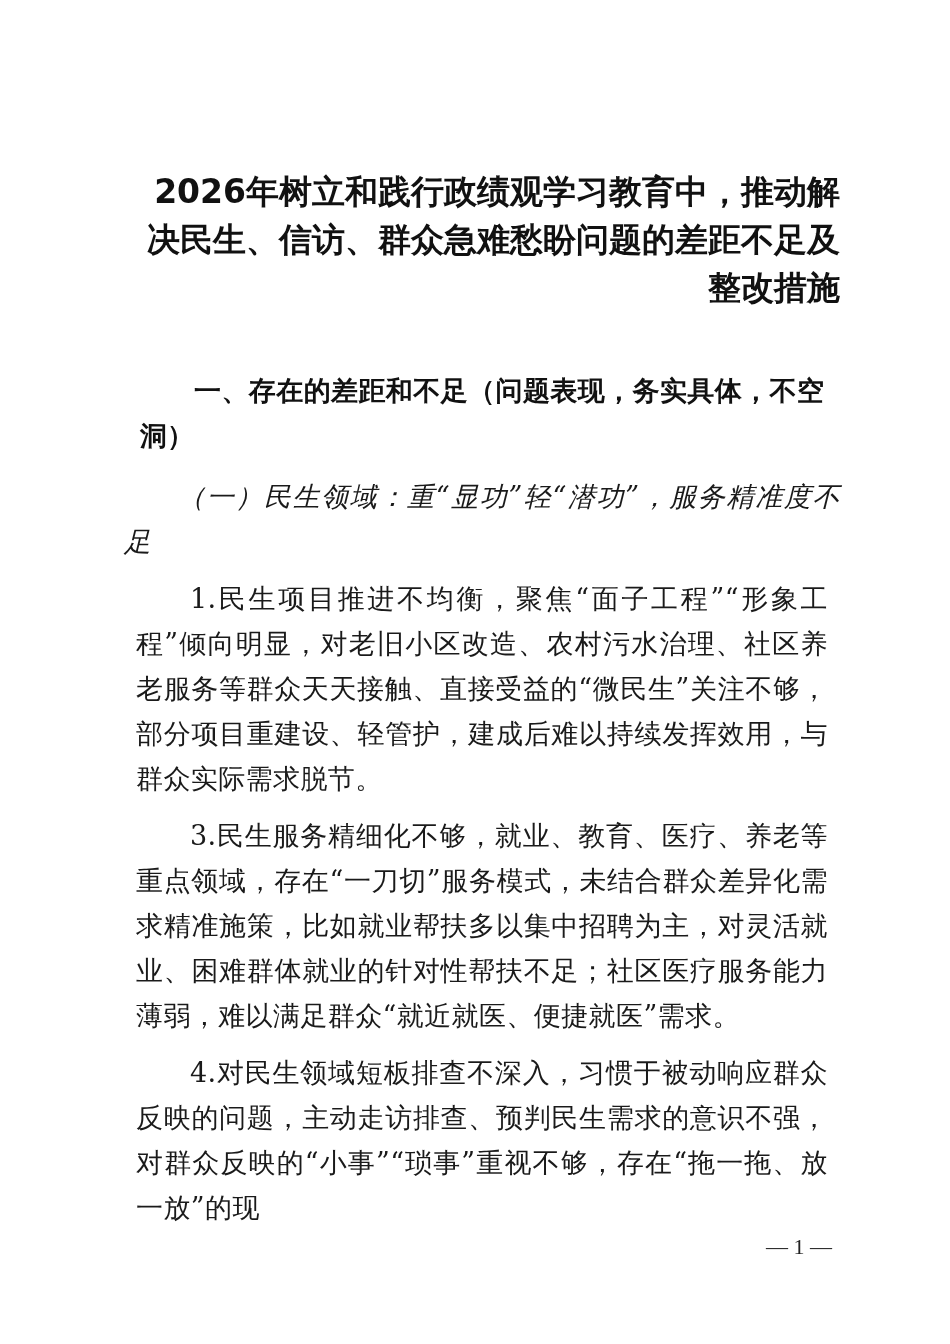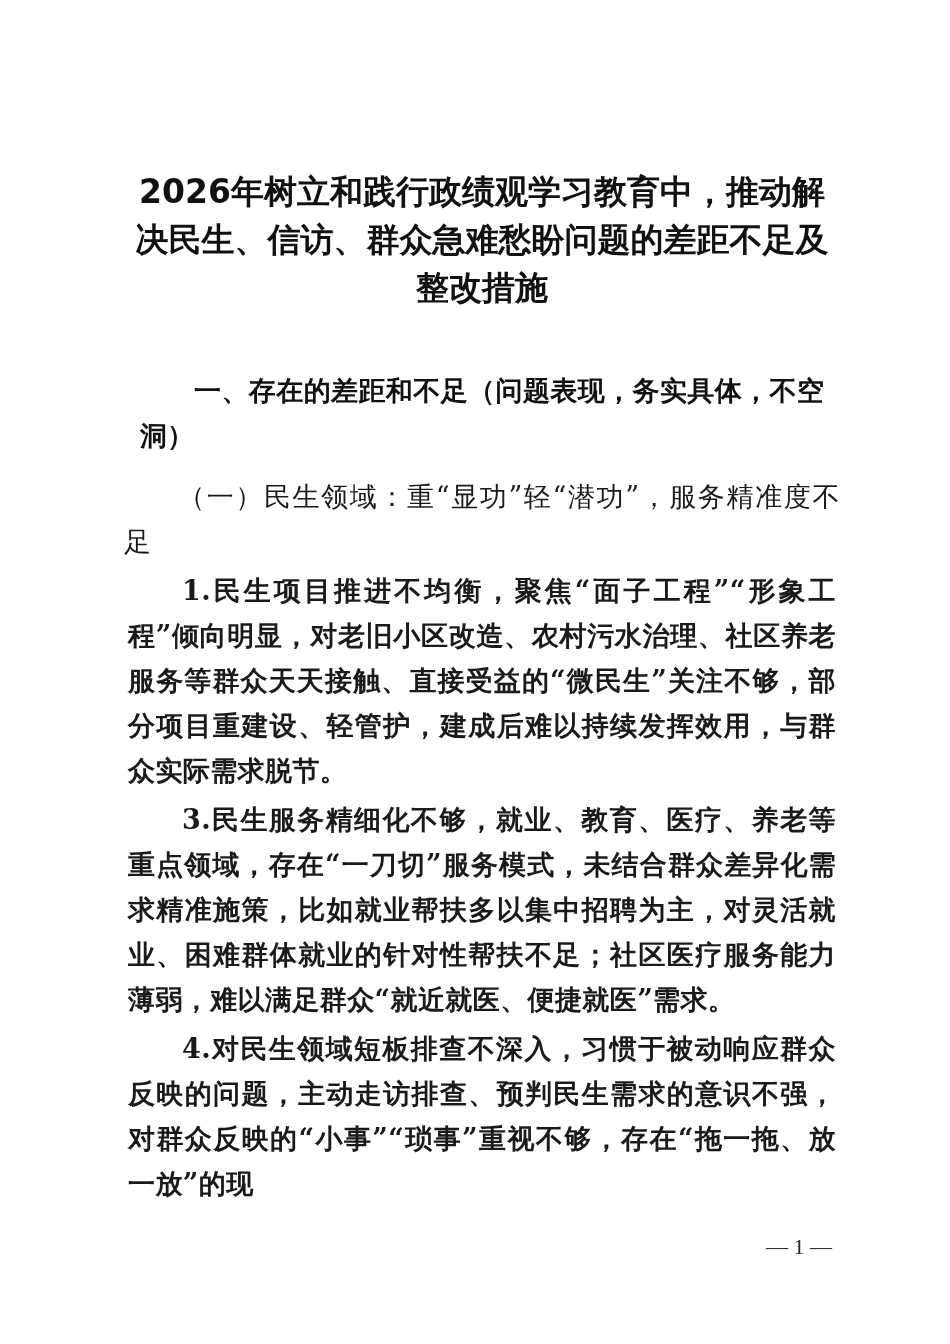--- a/index.html
+++ b/index.html
@@ -27,21 +27,21 @@
   }
 
   
   .doc-title {
     margin: 0;
     padding-top: 168px;
     font-family: "DejaVu Sans", "Liberation Sans", sans-serif;
     font-weight: 700;
     font-size: 33px;
     line-height: 48px;
-    text-align: center;
+    text-align: right;
     letter-spacing: 0px;
     color: #111111;
     -webkit-font-smoothing: antialiased;
   }
 
   
   .h1-cn {
     margin: 16px;
     padding-top: 40px;
     font-family: "DejaVu Sans", "Liberation Sans", sans-serif;
@@ -57,27 +57,28 @@
     margin: 0;
     font-family: "DejaVu Serif", "Liberation Serif", serif;
     font-weight: 400;
     font-size: 27px;
     line-height: 45px;
     text-indent: 2em;
     text-align: justify;
     text-justify: inter-ideograph;
     letter-spacing: 0.6px;
     color: #1a1a1a;
+    font-style: italic;
   }
 
   
   .para {
-    margin: 4px;
+    margin: 12px;
     font-family: "DejaVu Serif", "Liberation Serif", serif;
-    font-weight: 700;
+    font-weight: 400;
     font-size: 27px;
     line-height: 45px;
     text-indent: 2em;
     text-align: justify;
     text-justify: inter-ideograph;
     letter-spacing: 0.4px;
     color: #1a1a1a;
     word-break: break-all;
   }
 

